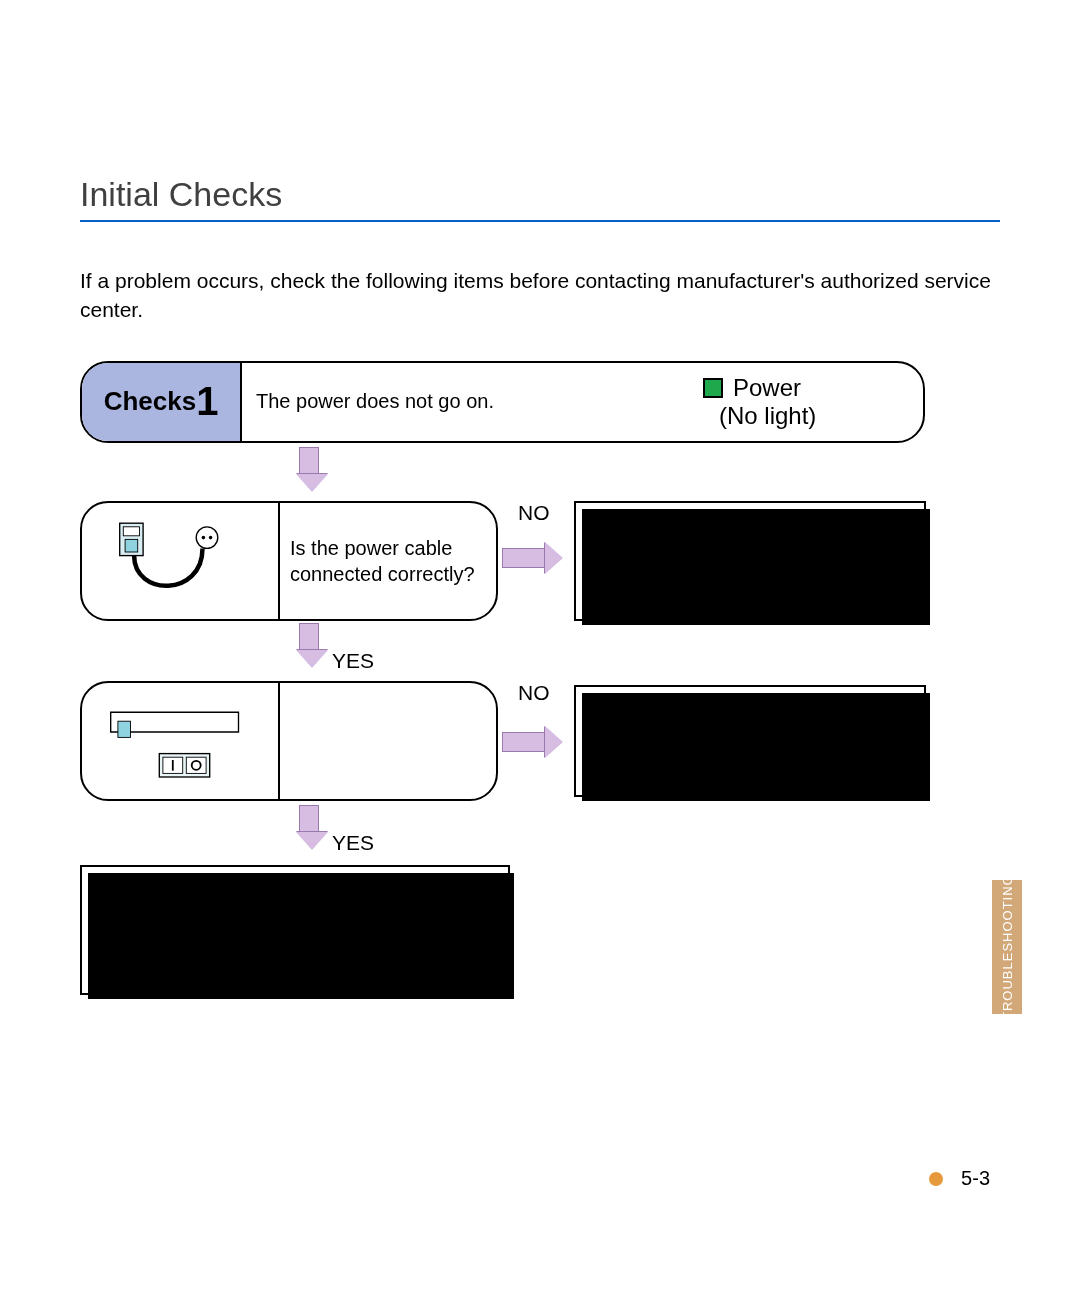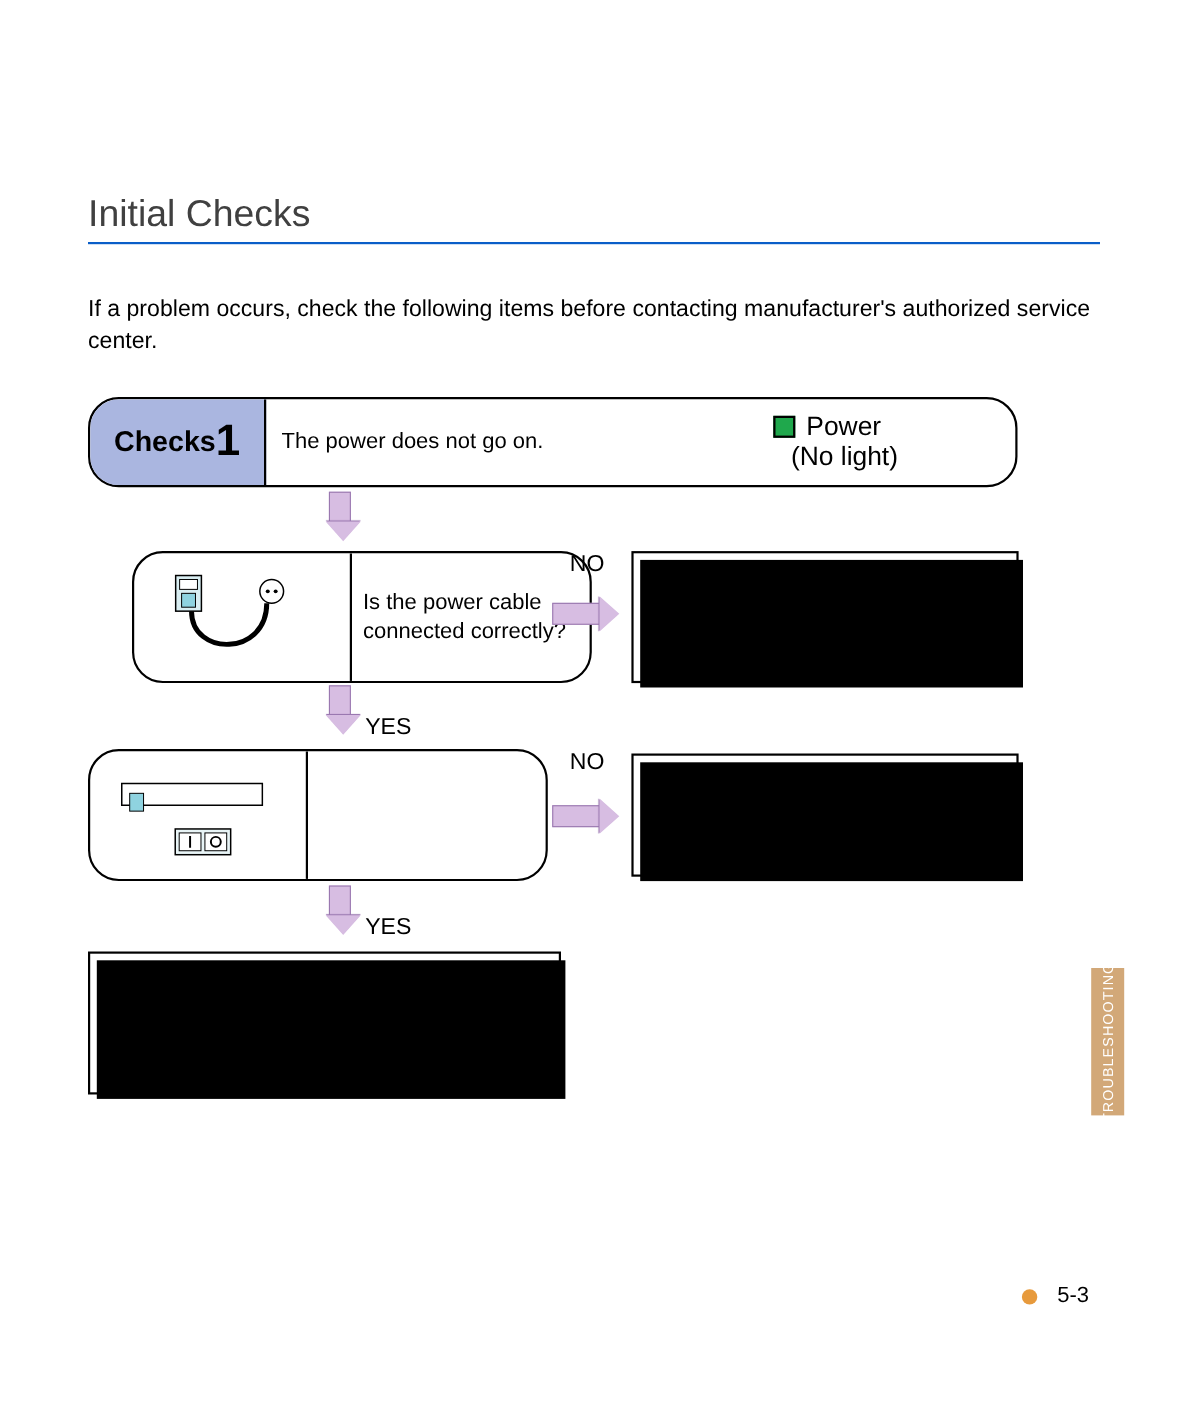--- a/index.html
+++ b/index.html
@@ -256,21 +256,21 @@
         </div>
         <div class="nolight">(No light)</div>
       </div>
     </div>
 
     <div class="arrow-down" style="left:216px; top:86px;">
       <div class="stem"></div>
         <div class="head"></div>
     </div>
 
-    <div class="qbox" style="left:0; top:140px;margin-left:40px;">
+    <div class="qbox" style="left:0; top:140px;">
       <div class="qbox-icon">
         <svg class="plug-svg" viewBox="0 0 170 100">
           <rect x="18" y="8" width="26" height="36" fill="#d9eef2" stroke="#000" stroke-width="1.5"></rect>
           <rect x="22" y="12" width="18" height="10" fill="#fff" stroke="#000"></rect>
           <rect x="24" y="26" width="14" height="14" fill="#8fd3e0" stroke="#000"></rect>
           <circle cx="115" cy="24" r="12" fill="#fff" stroke="#000" stroke-width="1.5"></circle>
           <circle cx="111" cy="24" r="2" fill="#000"></circle>
           <circle cx="119" cy="24" r="2" fill="#000"></circle>
           <path d="M34 44 C34 90, 110 90, 110 36" fill="none" stroke="#000" stroke-width="5"></path>
         </svg>

